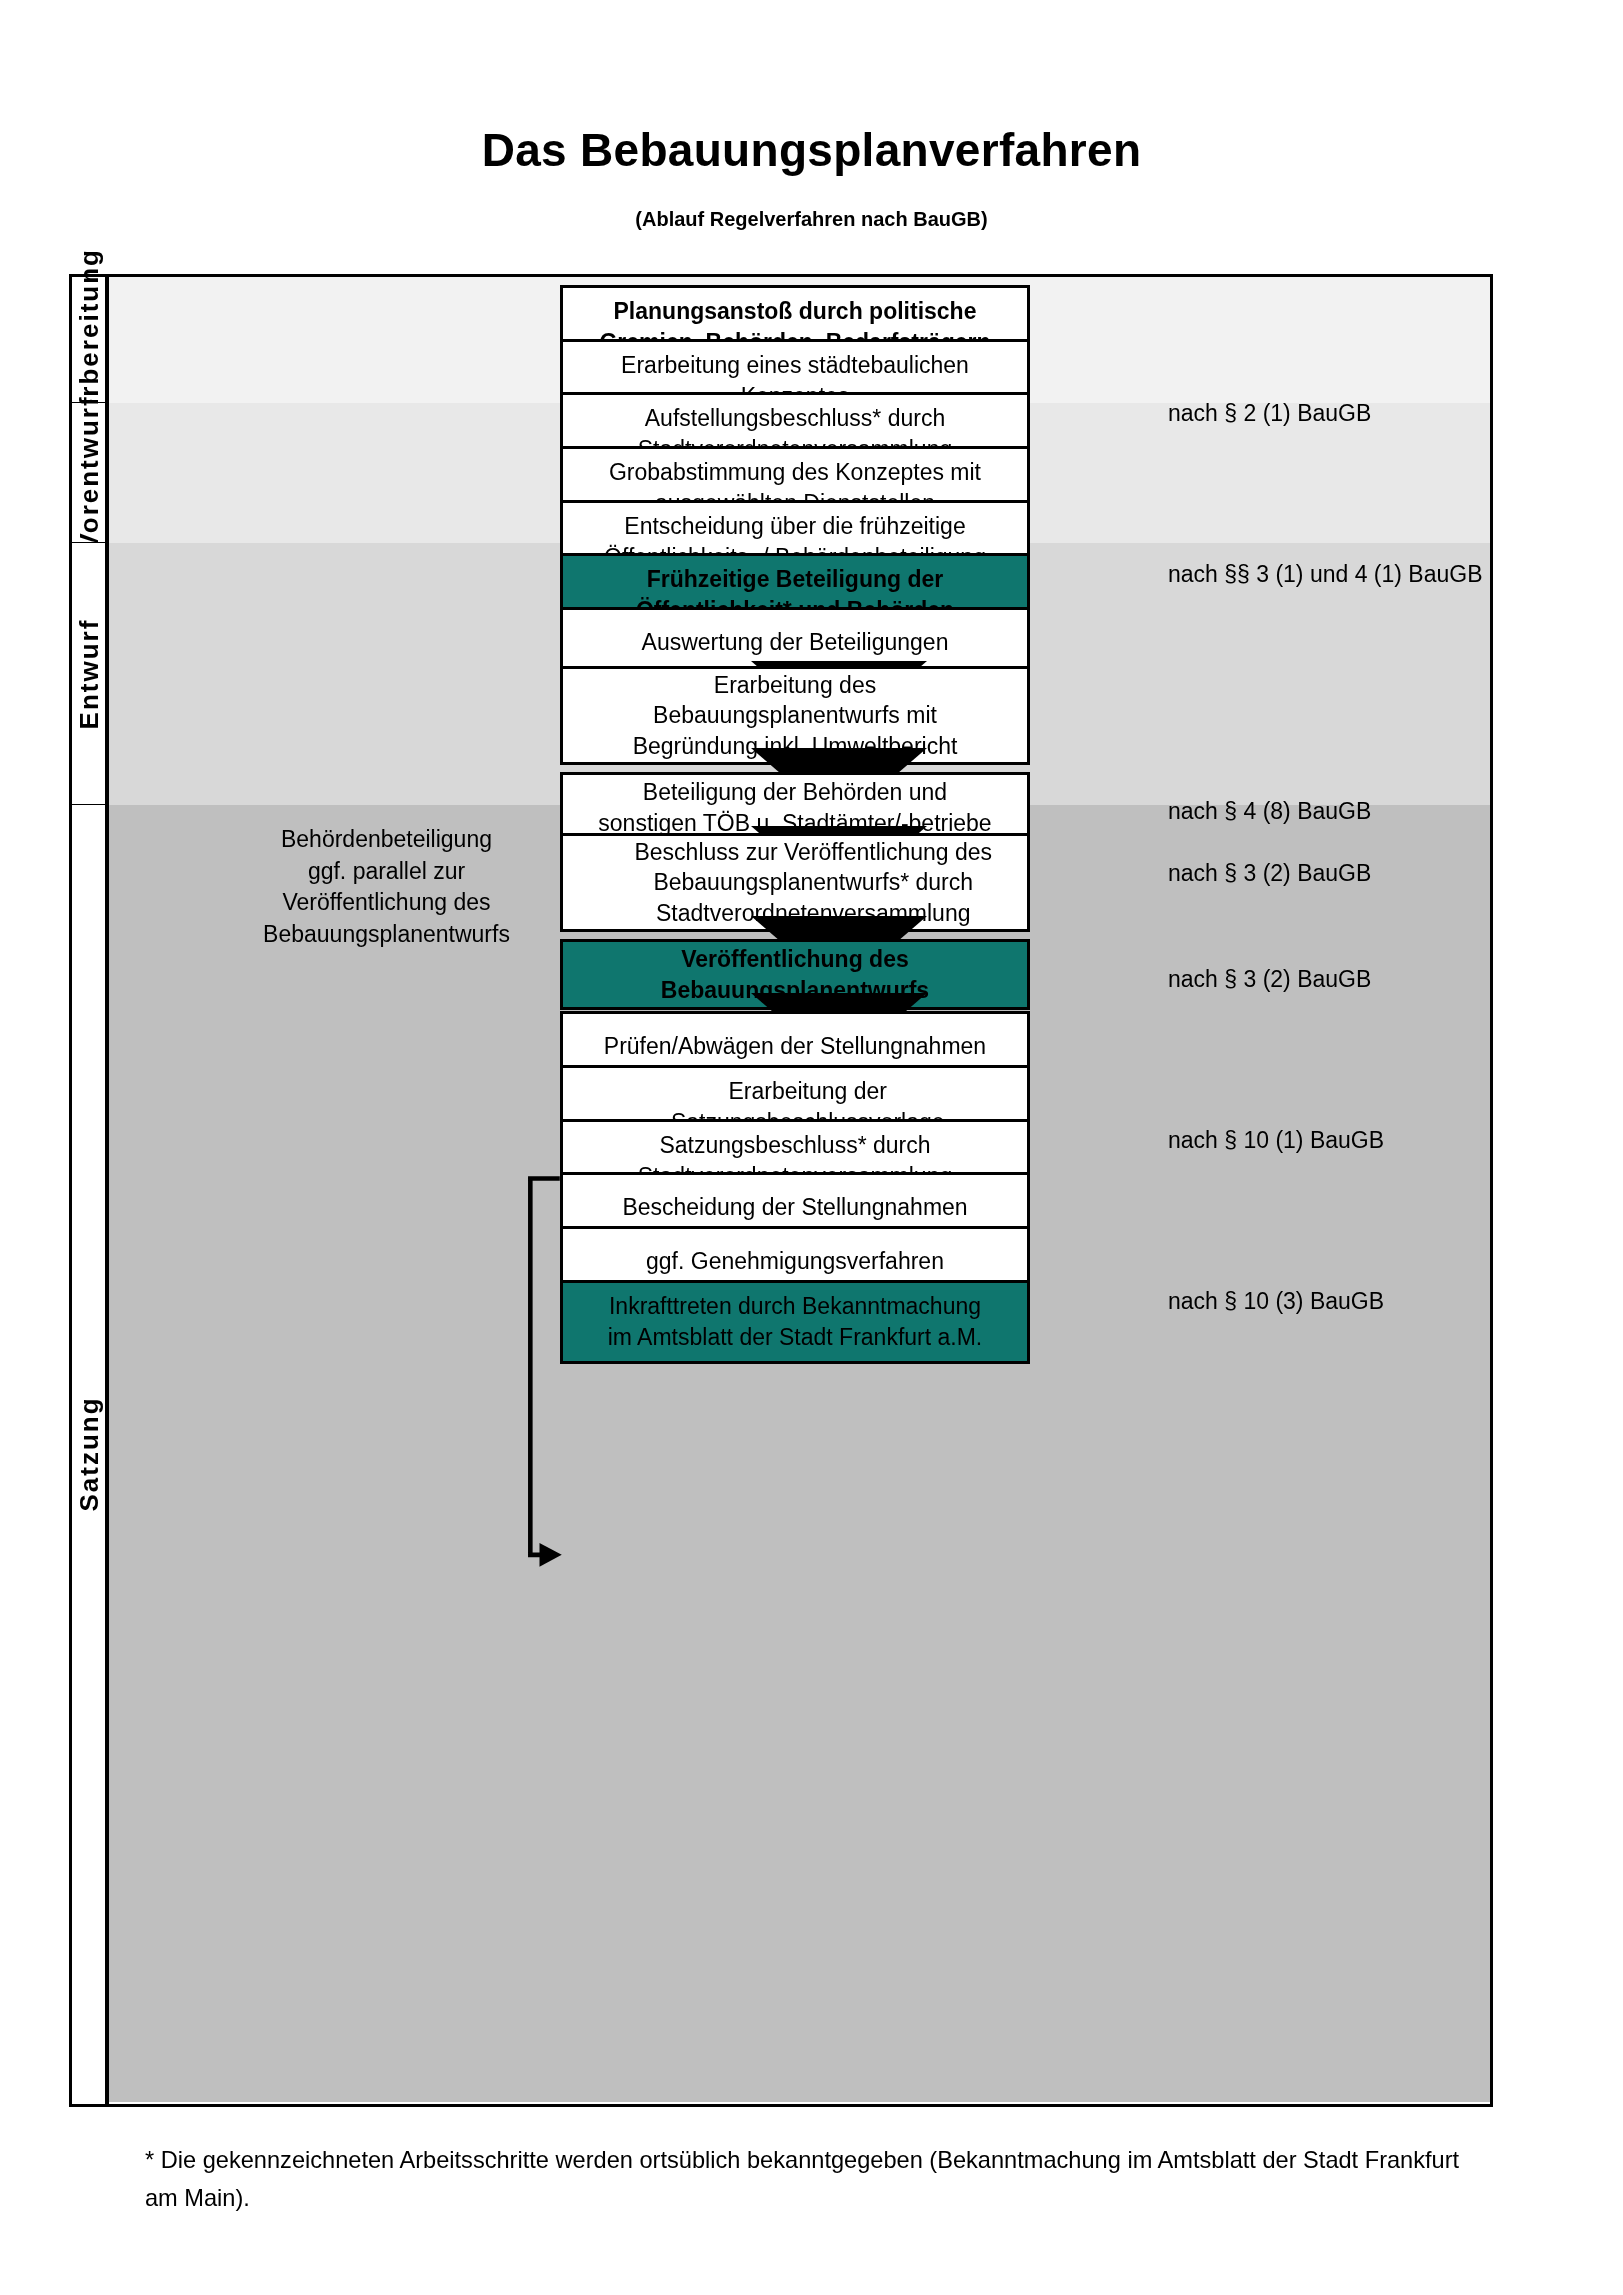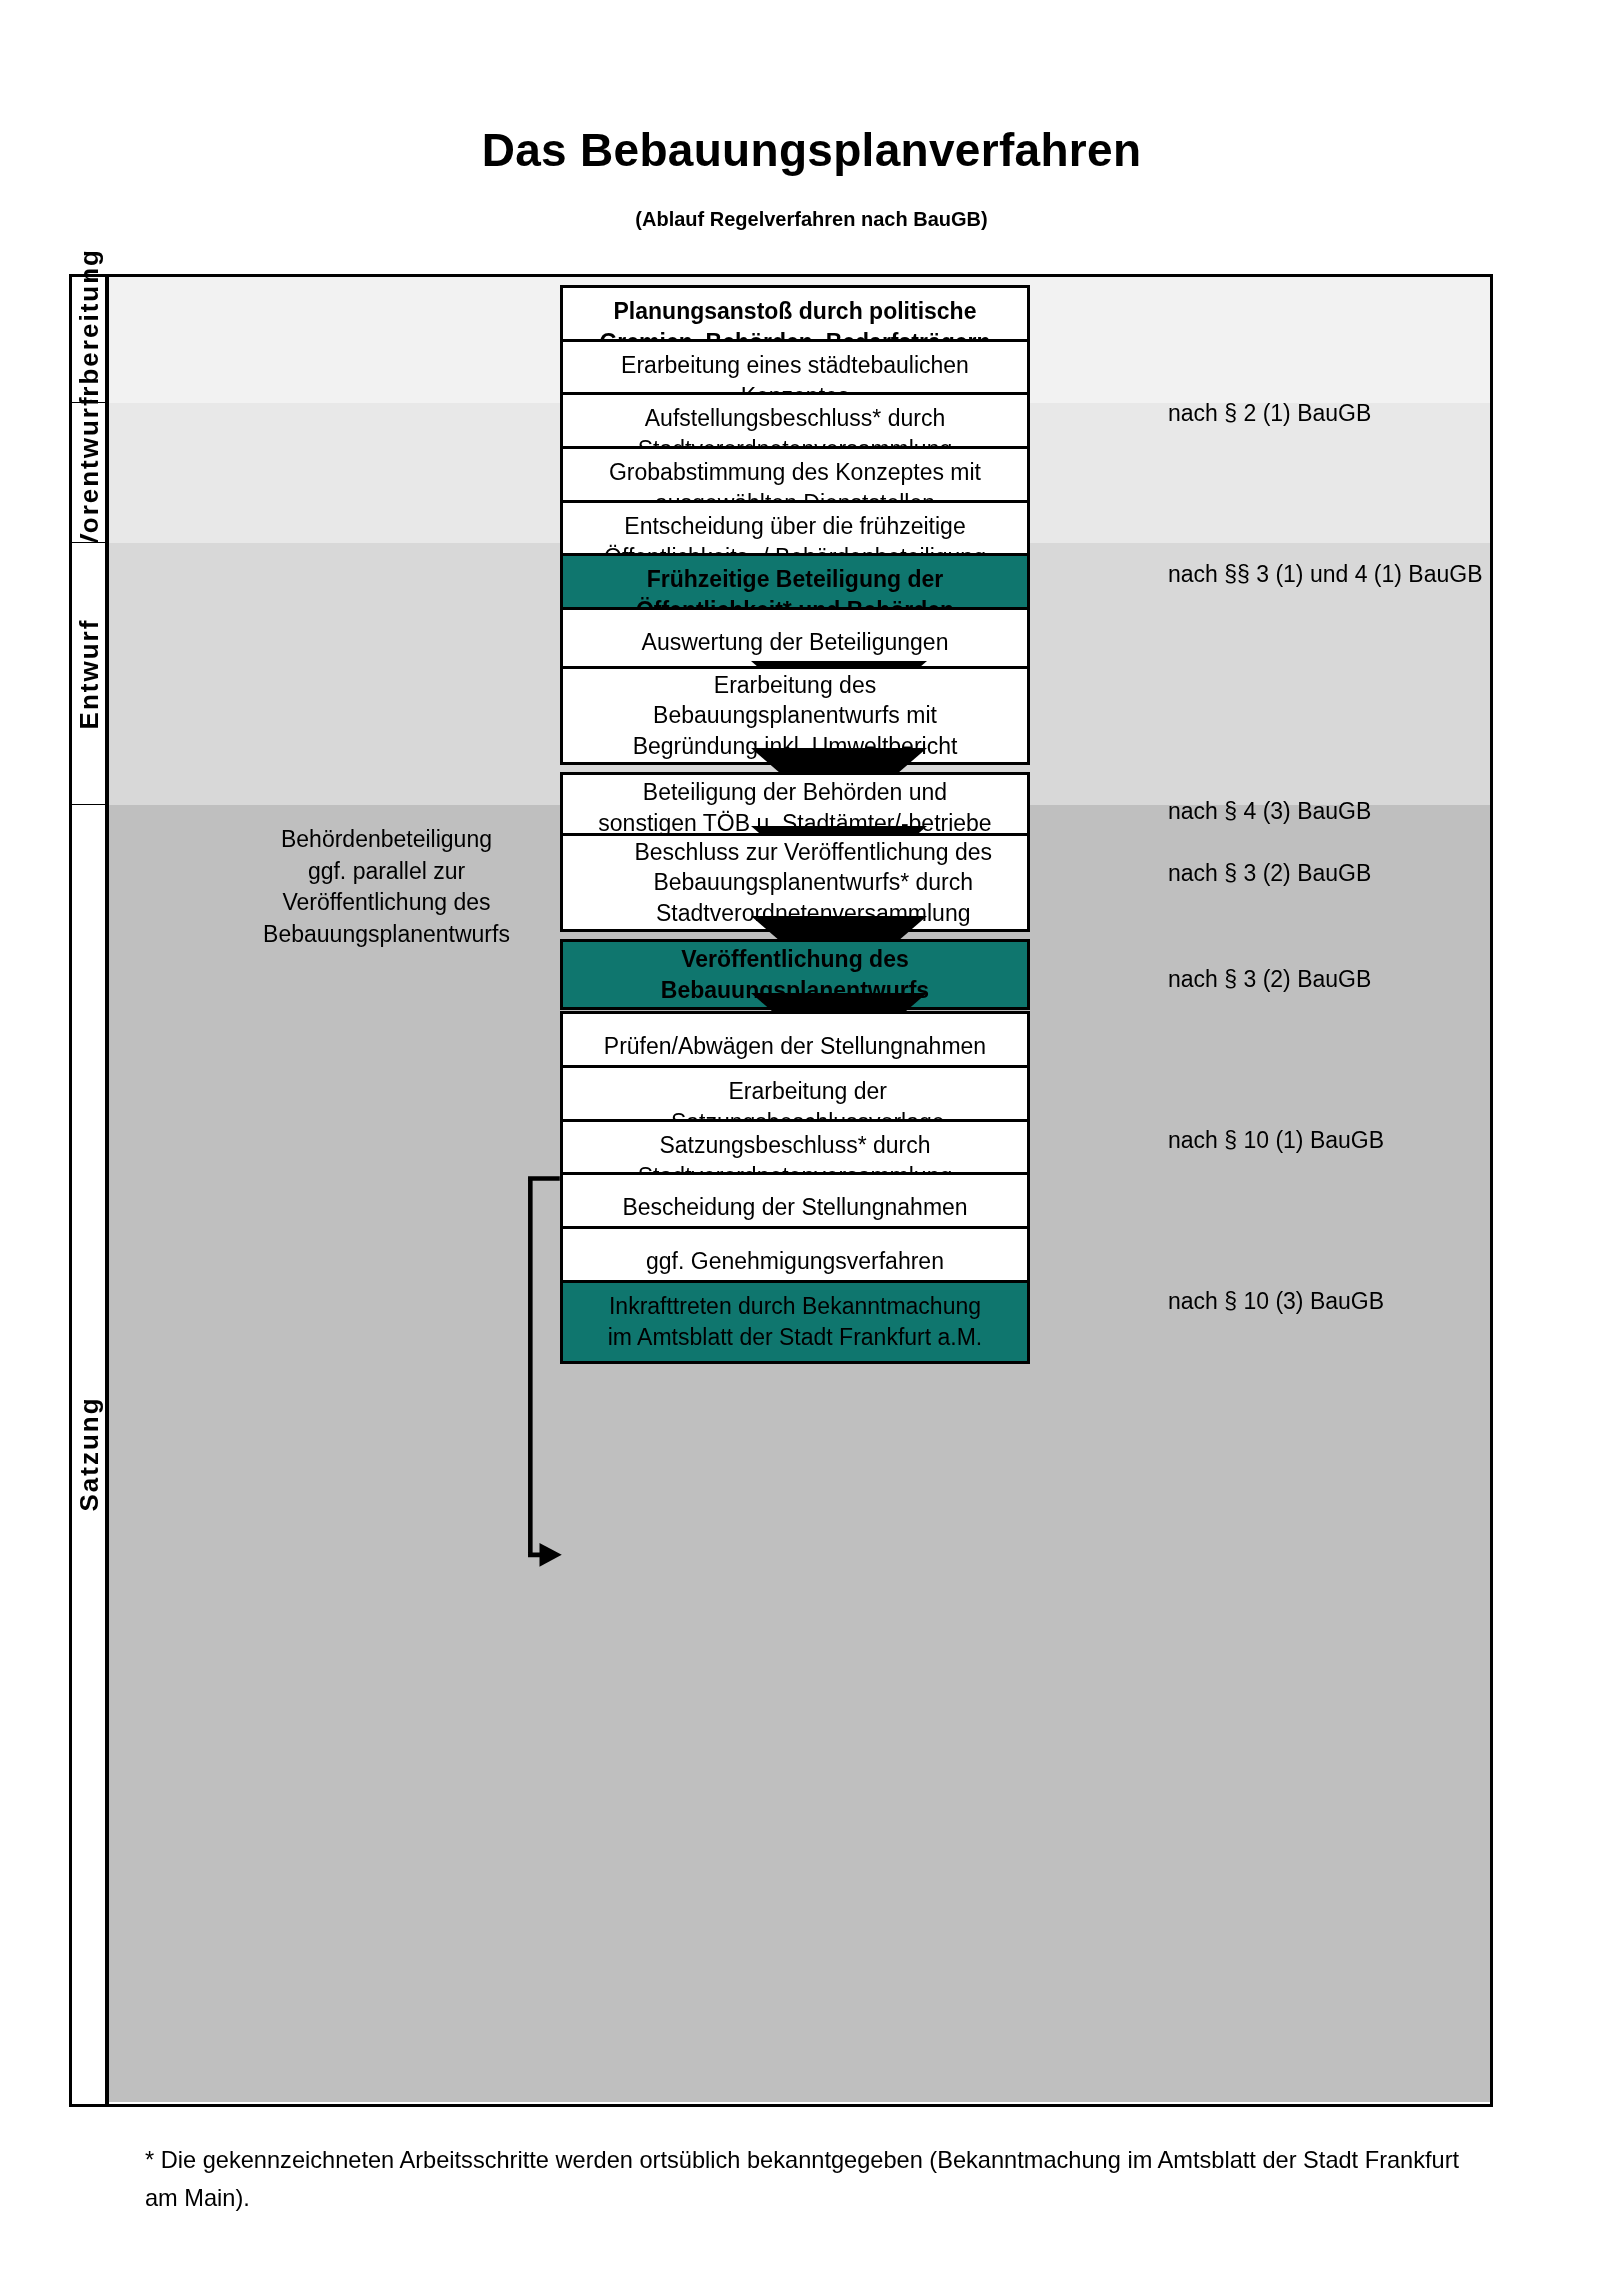--- a/index.html
+++ b/index.html
@@ -213,21 +213,21 @@
         <div>
           <div><b>Inkrafttreten</b> durch Bekanntmachung</div>
           <div>im Amtsblatt der Stadt Frankfurt a.M.</div>
         </div>
       </div>
     </div>
 
   <div id="ref-layer">
       <div class="ref" style="top: 123px;">nach § 2 (1) BauGB</div>
       <div class="ref" style="top: 284px;">nach §§ 3 (1) und 4 (1) BauGB</div>
-      <div class="ref" style="top: 521px;">nach § 4 (3) BauGB</div>
+      <div class="ref" style="top: 521px;">nach § 4 (8) BauGB</div>
       <div class="ref" style="top: 583px;">nach § 3 (2) BauGB</div>
       <div class="ref" style="top: 689px;">nach § 3 (2) BauGB</div>
       <div class="ref" style="top: 850px;">nach § 10 (1) BauGB</div>
       <div class="ref" style="top: 1011px;">nach § 10 (3) BauGB</div>
     </div>
 </div>
 
 <div id="footnote">* Die gekennzeichneten Arbeitsschritte werden ortsüblich bekanntgegeben (Bekanntmachung im Amtsblatt  der Stadt Frankfurt am Main).</div>
 
 

